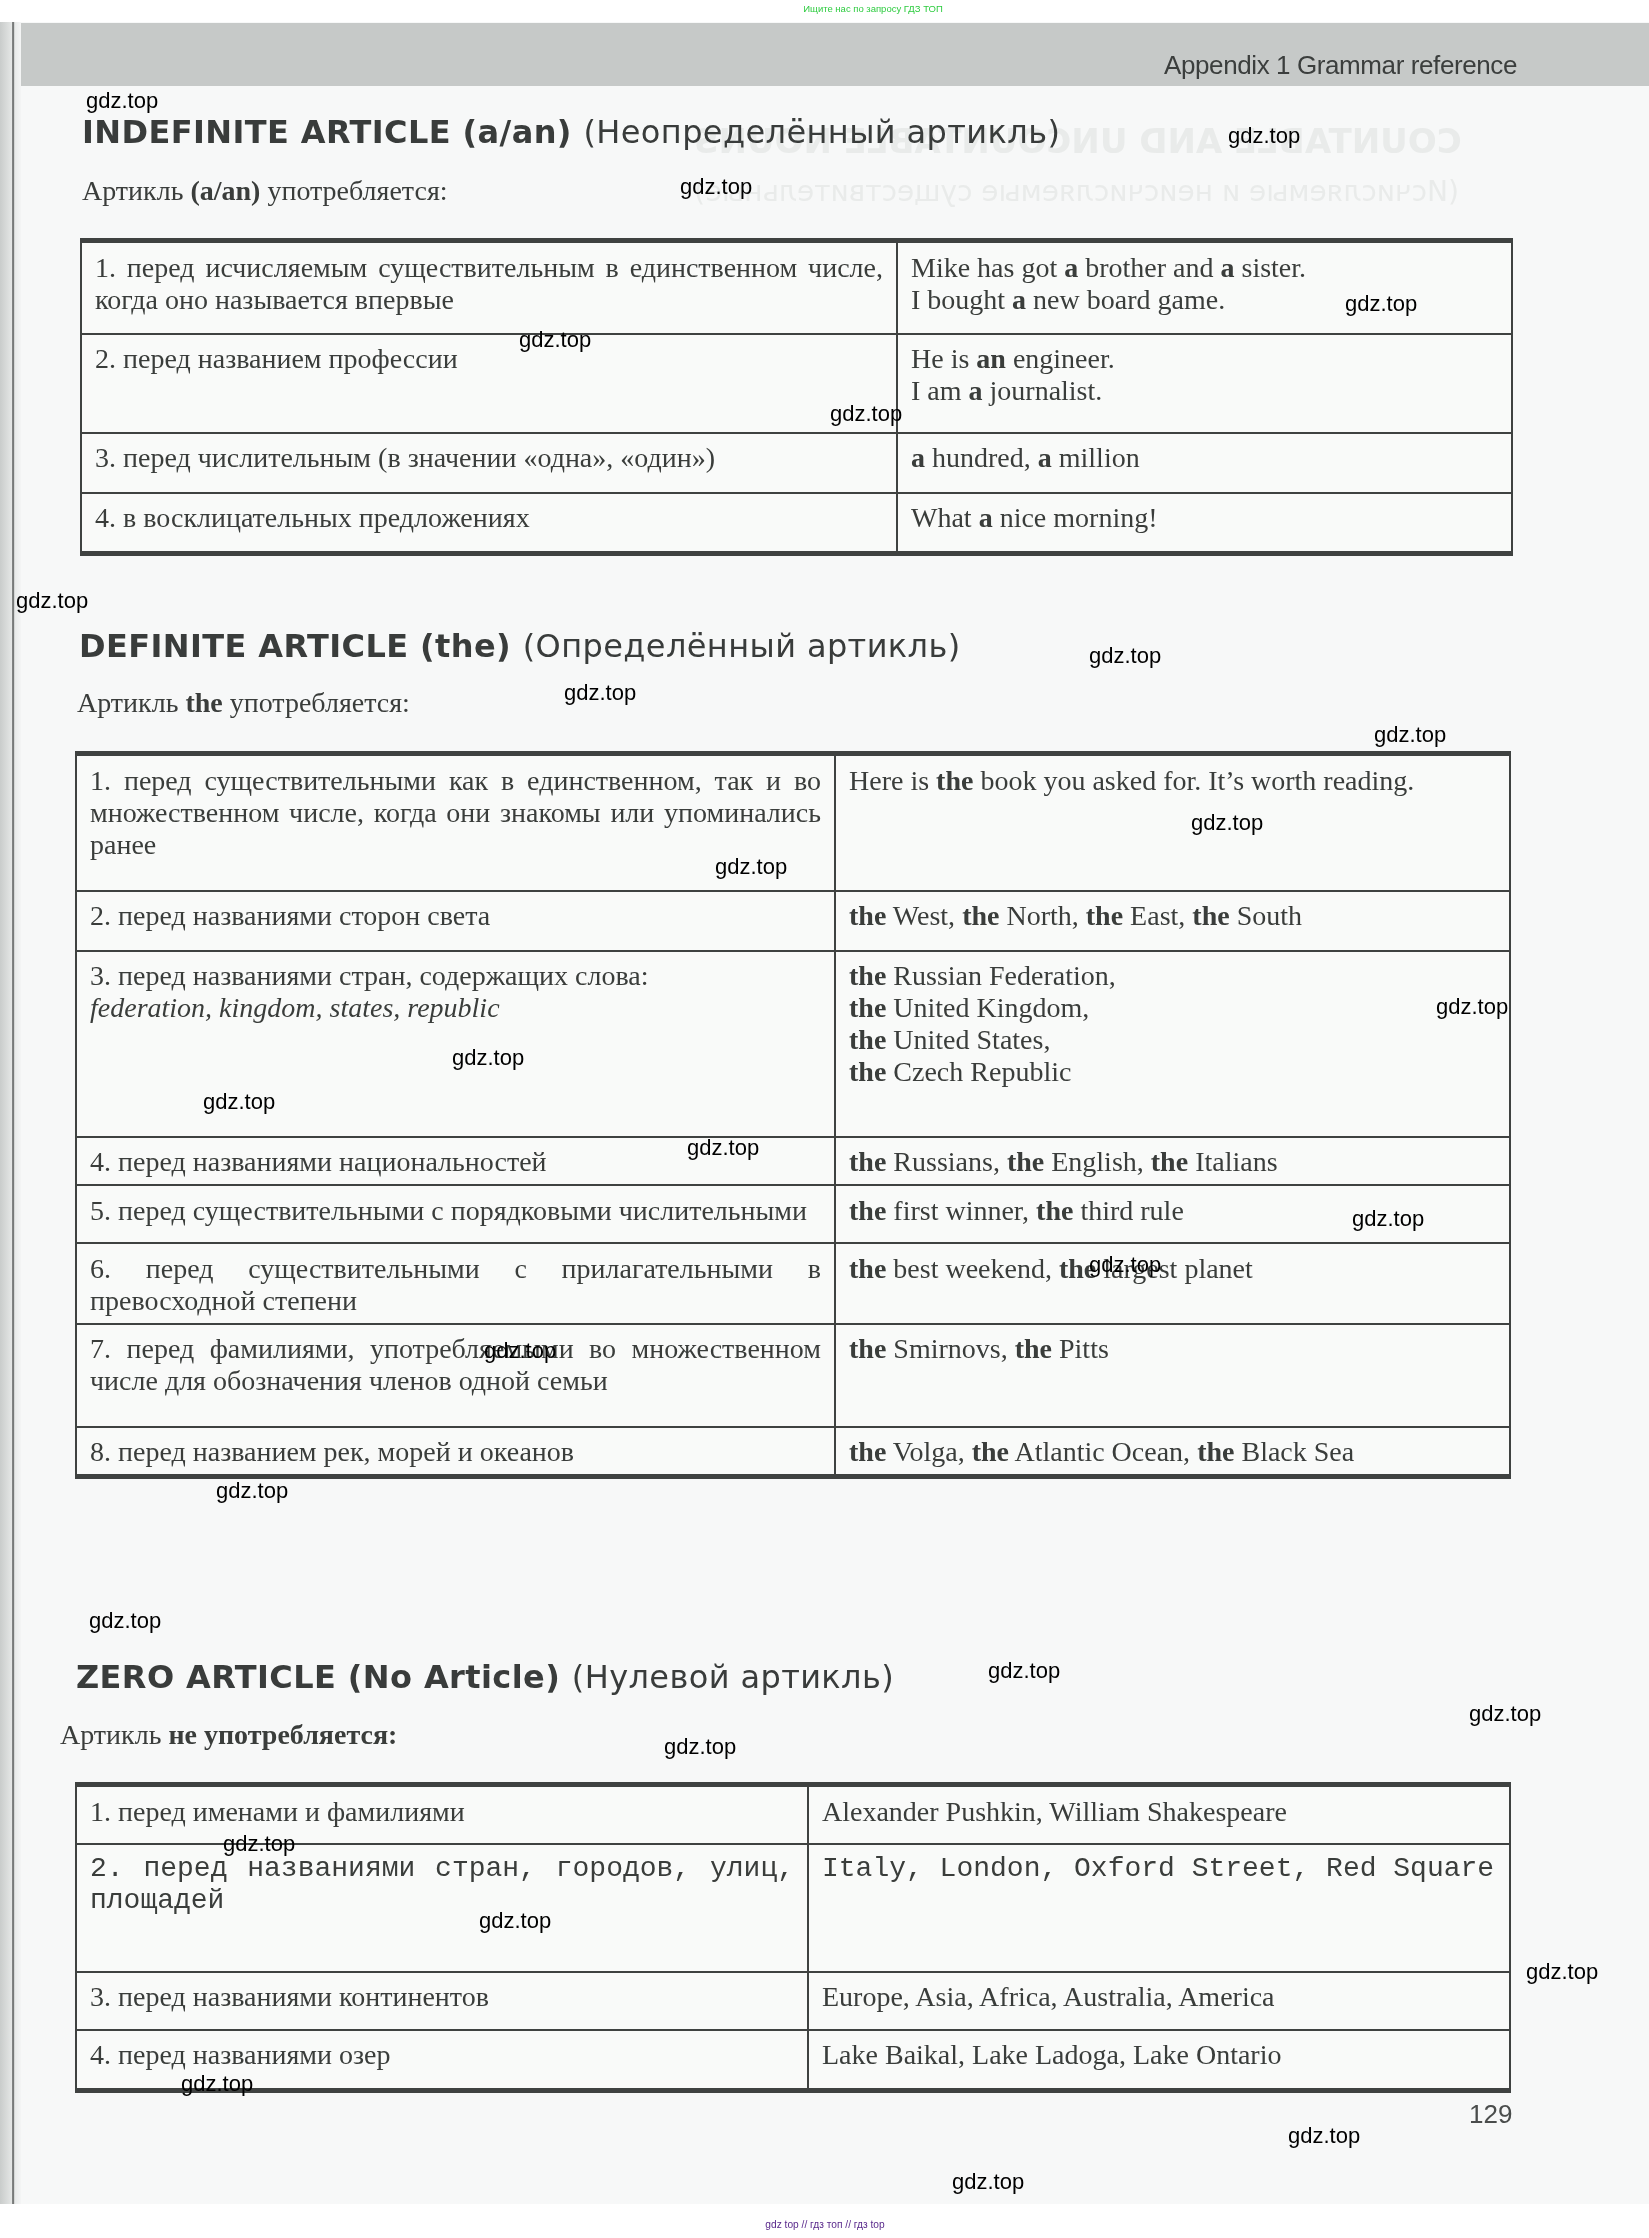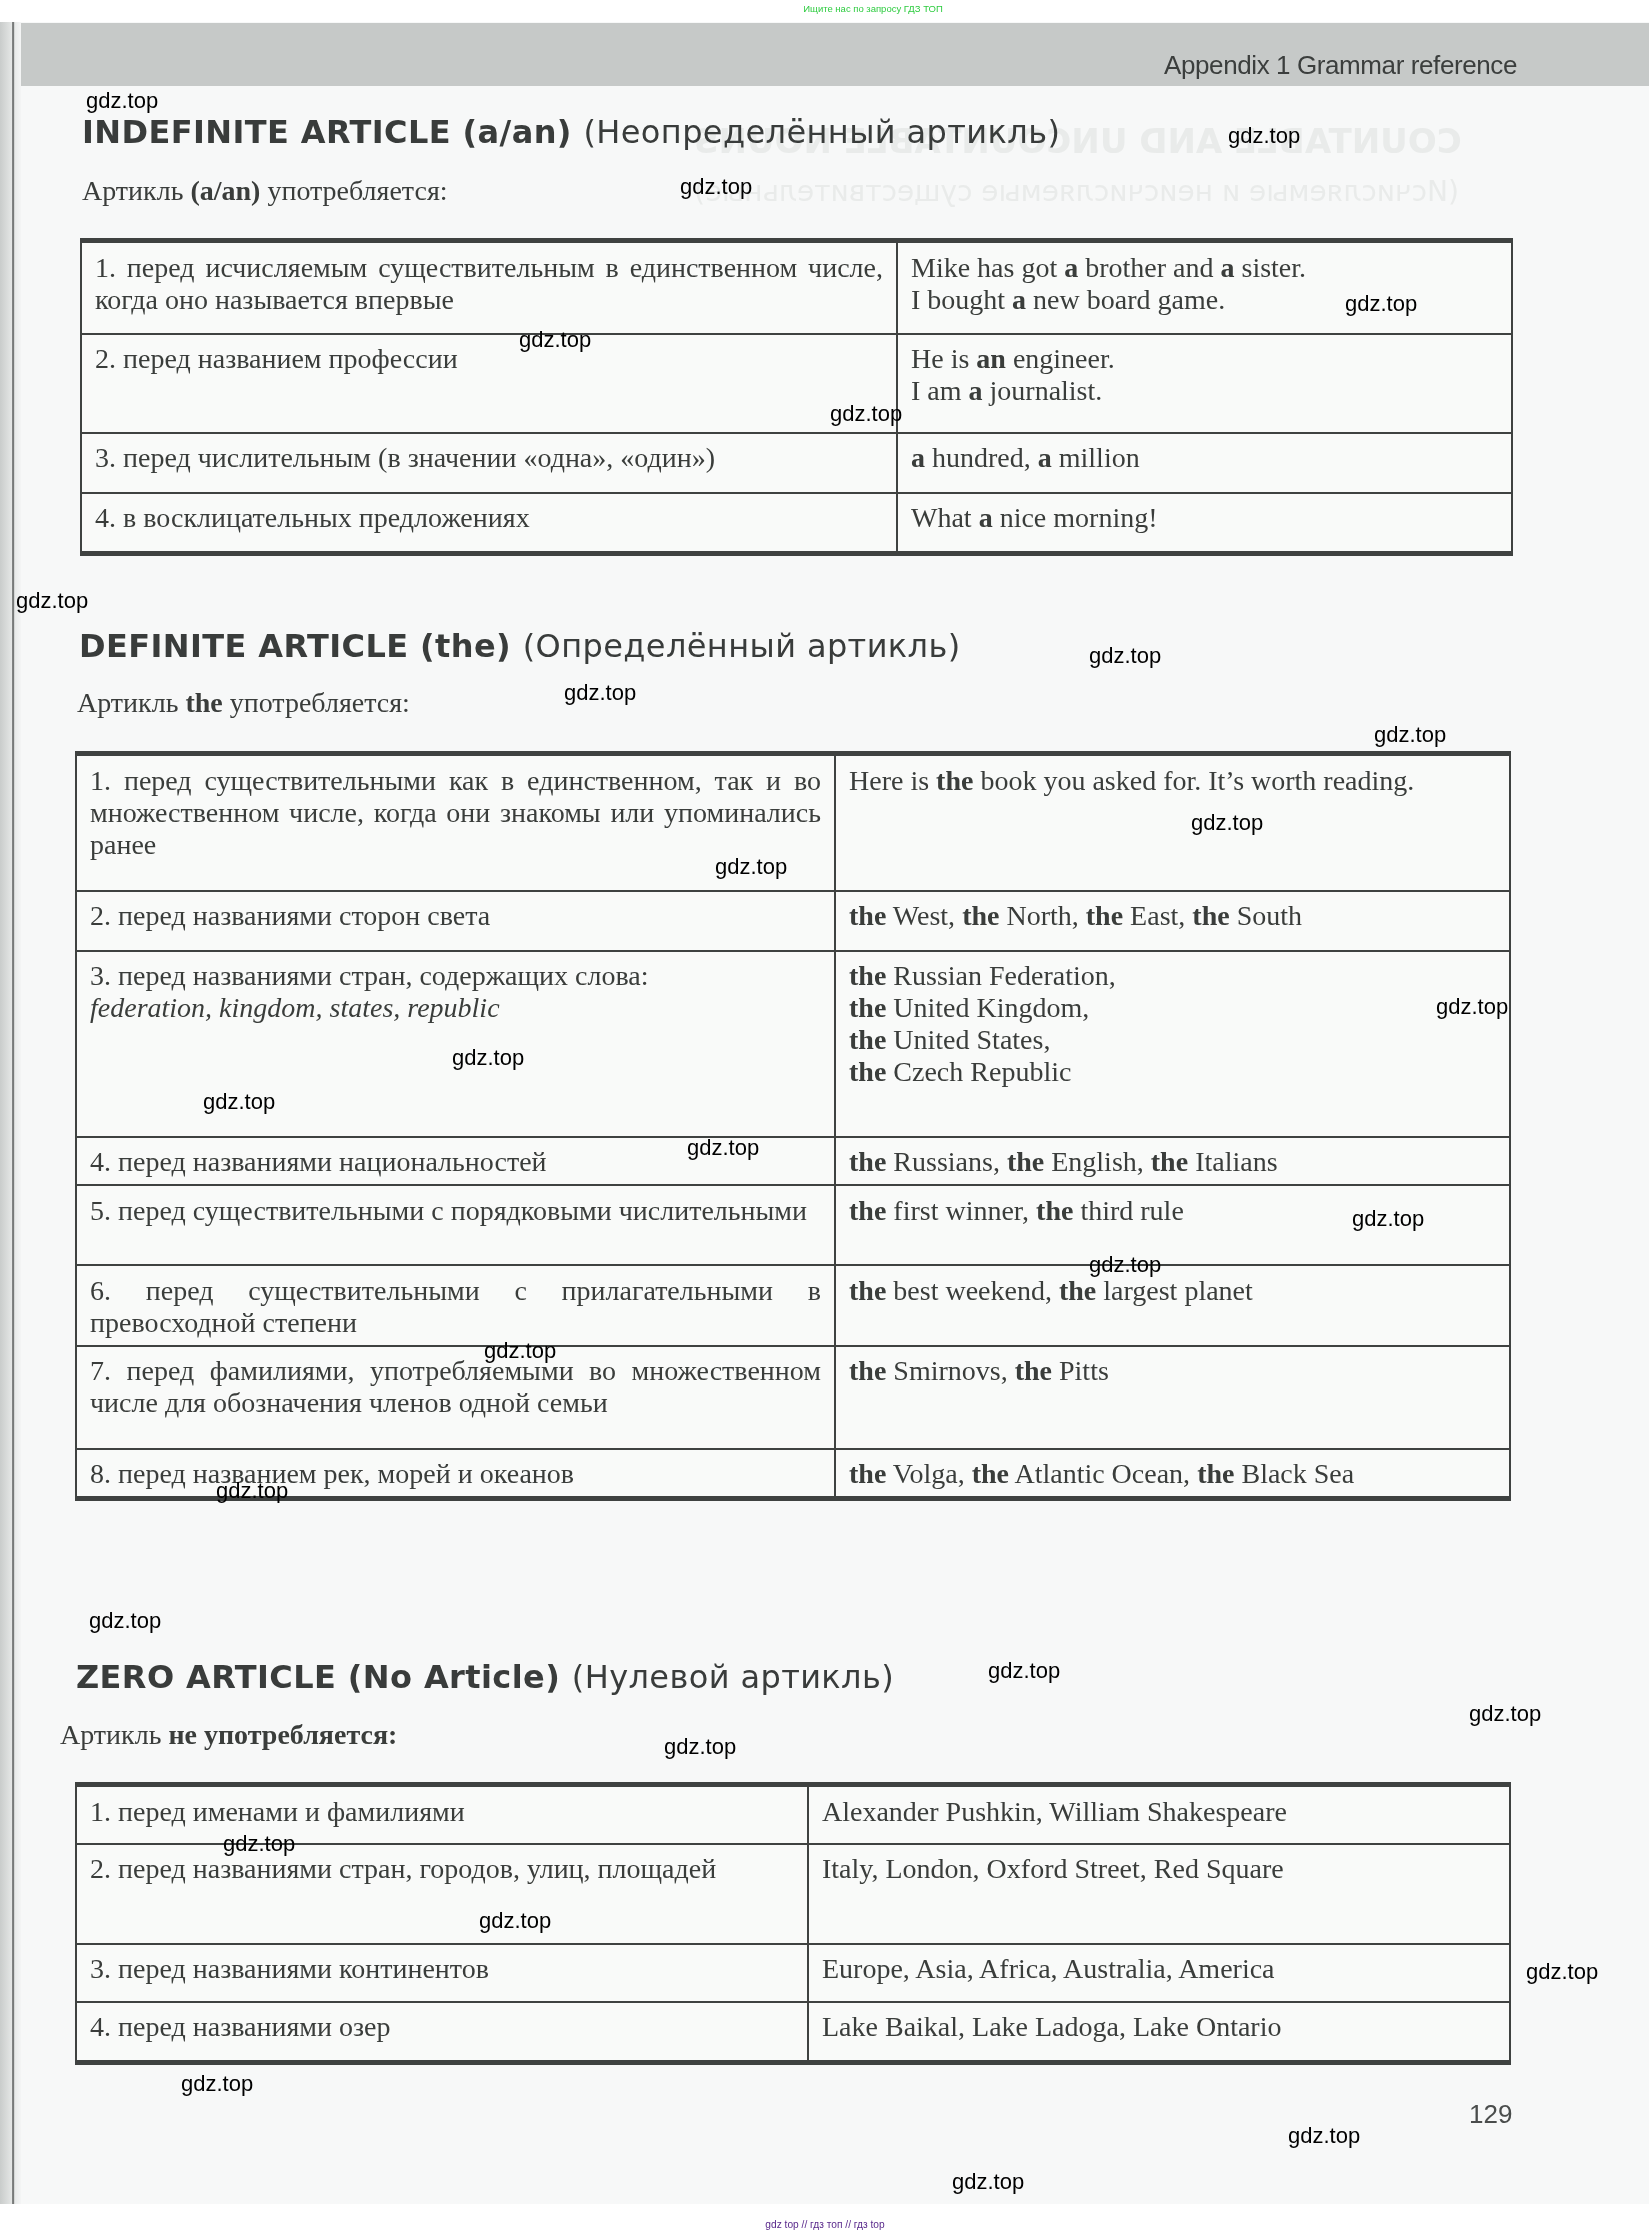--- a/index.html
+++ b/index.html
@@ -137,21 +137,21 @@
         <td class="ex"><b>the</b><span> West, </span><b>the</b><span> North, </span><b>the</b><span> East, </span><b>the</b><span> South</span></td>
       </tr>
       <tr style="height: 186px;">
         <td class="rule"><span>3. перед названиями стран, содержащих слова:</span><br><span class="ital">federation, kingdom, states, republic</span></td>
         <td class="ex"><b>the</b><span> Russian Federation,</span><br><b>the</b><span> United Kingdom,</span><br><b>the</b><span> United States,</span><br><b>the</b><span> Czech Republic</span></td>
       </tr>
       <tr style="height: 37px;">
         <td class="rule"><span>4. перед названиями национальностей</span></td>
         <td class="ex"><b>the</b><span> Russians, </span><b>the</b><span> English, </span><b>the</b><span> Italians</span></td>
       </tr>
-      <tr style="height: 80px;">
+      <tr style="height: 58px;">
         <td class="rule"><span>5. перед существительными с порядковыми числительными</span></td>
         <td class="ex"><b>the</b><span> first winner, </span><b>the</b><span> third rule</span></td>
       </tr>
       <tr style="height: 76px;">
         <td class="rule"><span>6. перед существительными с прилагательными в превосходной степени</span></td>
         <td class="ex"><b>the</b><span> best weekend, </span><b>the</b><span> largest planet</span></td>
       </tr>
       <tr style="height: 103px;">
         <td class="rule"><span>7. перед фамилиями, употребляемыми во множественном числе для обозначения членов одной семьи</span></td>
         <td class="ex"><b>the</b><span> Smirnovs, </span><b>the</b><span> Pitts</span></td>
@@ -173,21 +173,21 @@
 <table class="grammar" id="t2" style="left:75px; top:1782px; width:1436px;">
   <colgroup>
       <col style="width:732px">
       <col>
     </colgroup>
   <tbody>
       <tr style="height: 59px;">
         <td class="rule"><span>1. перед именами и фамилиями</span></td>
         <td class="ex"><span>Alexander Pushkin, William Shakespeare</span></td>
       </tr>
-      <tr style="height: 100px;">
+      <tr style="height: 128px; font-family: Liberation Mono, monospace;">
         <td class="rule"><span>2. перед названиями стран, городов, улиц, площадей</span></td>
         <td class="ex"><span>Italy, London, Oxford Street, Red Square</span></td>
       </tr>
       <tr style="height: 58px;">
         <td class="rule"><span>3. перед названиями континентов</span></td>
         <td class="ex"><span>Europe, Asia, Africa, Australia, America</span></td>
       </tr>
       <tr style="height: 61px;">
         <td class="rule"><span>4. перед названиями озер</span></td>
         <td class="ex"><span>Lake Baikal, Lake Ladoga, Lake Ontario</span></td>

